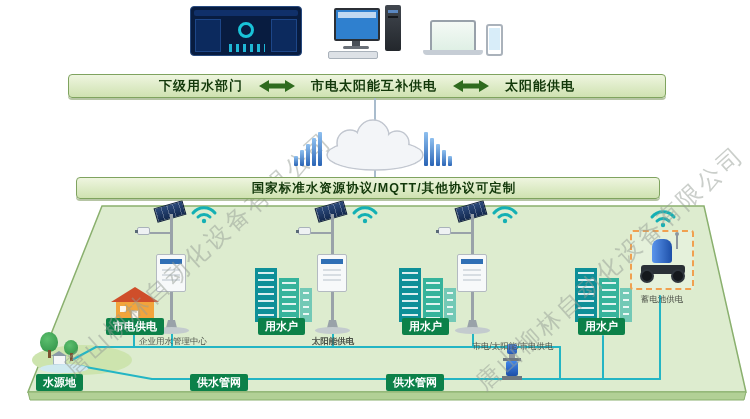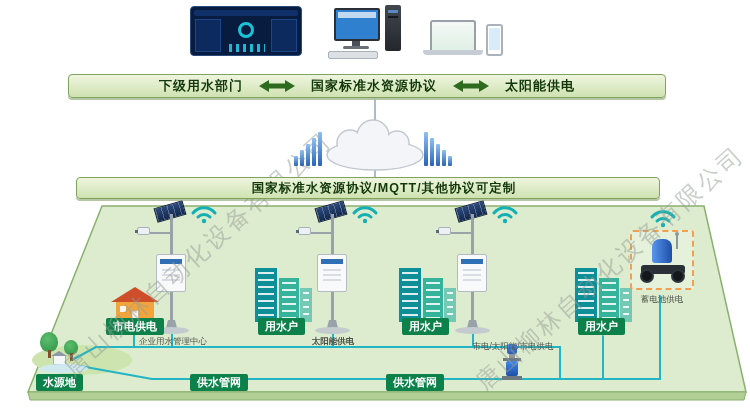--- a/index.html
+++ b/index.html
@@ -143,21 +143,21 @@
   <div class="tower"></div>
   <div class="lapscreen"></div>
   <div class="lapbase"></div>
   <div class="phone"></div>
 
   <div class="banner banner1">
     <span class="lbl">下级用水部门</span>
     <svg class="darrow" width="36" height="12" viewBox="0 0 36 12">
       <path d="M0 6 L10 0 L10 3.5 L26 3.5 L26 0 L36 6 L26 12 L26 8.5 L10 8.5 L10 12 Z" fill="#2f6b1f"></path>
     </svg>
-    <span class="lbl">国家标准水资源协议</span>
+    <span class="lbl">市电太阳能互补供电</span>
     <svg class="darrow" width="36" height="12" viewBox="0 0 36 12">
       <path d="M0 6 L10 0 L10 3.5 L26 3.5 L26 0 L36 6 L26 12 L26 8.5 L10 8.5 L10 12 Z" fill="#2f6b1f"></path>
     </svg>
     <span class="lbl">太阳能供电</span>
   </div>
 
   <div class="vline" style="left:374px;top:98px;height:22px;"></div>
   <div class="vline" style="left:374px;top:168px;height:10px;"></div>
   <div class="sigbars" style="left:294px;top:128px;">
       <i></i>

